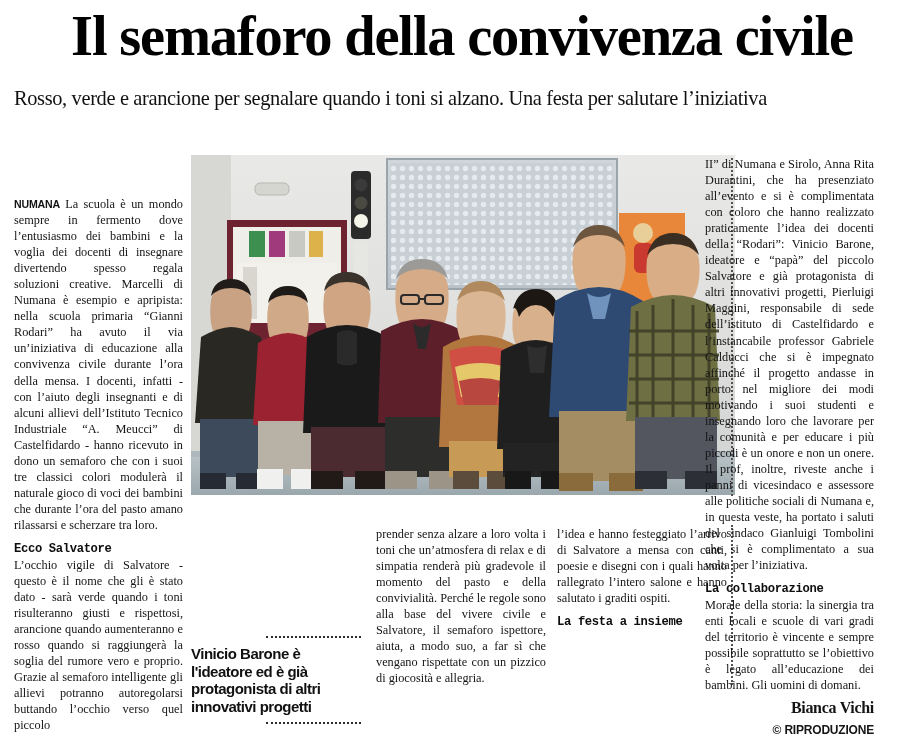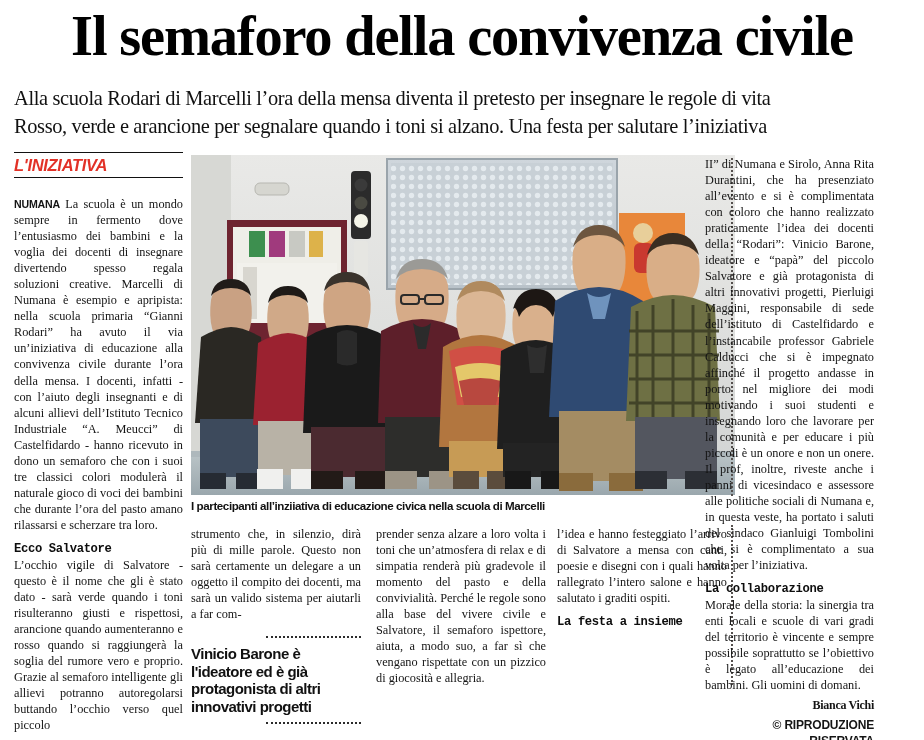--- a/index.html
+++ b/index.html
@@ -144,21 +144,21 @@
   .vdiv2{
     position:absolute;
     left:731px; top:525px;
     width:0; height:160px;
     border-left:2px dotted #55504e;
   }
 
   .byline{
     font-family:"Liberation Serif", serif;
     font-weight:700;
-    font-size:12px;
+    font-size:16px;
     text-align:right;
     margin-top:4px;
     letter-spacing:-0.3px;
   }
   .copyright{
     font-family:"Liberation Sans", sans-serif;
     font-weight:700;
     font-size:12px;
     text-align:right;
     letter-spacing:-0.2px;
@@ -167,29 +167,23 @@
   }
 </style>
 </head>
 <body>
 
 <div class="page">
 
   <div class="headline">Il semaforo della convivenza civile</div>
 
   <div class="subhead">
-    <div>Alla scuola Rodari di Marcelli l’ora della mensa diventa il pretesto per insegnare le regole di vita</div>
     <div>Rosso, verde e arancione per segnalare quando i toni si alzano. Una festa per salutare l’iniziativa</div>
   </div>
 
-  <div class="kicker-wrap">
-    <div class="rule"></div>
-    <div class="kicker">L'INIZIATIVA</div>
-    <div class="rule"></div>
-  </div>
 
   <div class="col" style="left:14px; top:196px; width:169px;">
     <p><span class="dateline">NUMANA</span> <span>La scuola è un mondo sempre in fermento dove l’entusiasmo dei bambini e la voglia dei docenti di insegnare divertendo spesso regala soluzioni creative. Marcelli di Numana è esempio e apripista: nella scuola primaria “Gianni Rodari” ha avuto il via un’iniziativa di educazione alla convivenza civile durante l’ora della mensa. I docenti, infatti - con l’aiuto degli insegnanti e di alcuni allievi dell’Istituto Tecnico Industriale “A. Meucci” di Castelfidardo - hanno ricevuto in dono un semaforo che con i suoi tre classici colori modulerà il naturale gioco di voci dei bambini che durante l’ora del pasto amano rilassarsi e scherzare tra loro.</span></p>
     <div class="subhd">Ecco Salvatore</div>
     <p style="text-indent:0">L’occhio vigile di Salvatore - questo è il nome che gli è stato dato - sarà verde quando i toni risulteranno giusti e rispettosi, arancione quando aumenteranno e rosso quando si raggiungerà la soglia del rumore vero e proprio. Grazie al semaforo intelligente gli allievi potranno autoregolarsi buttando l’occhio verso quel piccolo</p>
   </div>
 
   <div class="photo">
     <svg viewBox="0 0 544 340" preserveAspectRatio="none">
       <defs>
@@ -339,25 +333,21 @@
         </g>
         <rect x="444" y="262" width="82" height="62" fill="#53565f"></rect>
         <rect x="444" y="316" width="32" height="18" fill="#2c2f35"></rect>
         <rect x="494" y="316" width="32" height="18" fill="#2c2f35"></rect>
       </g>
 
       <rect x="0" y="0" width="544" height="340" fill="none"></rect>
     </svg>
   </div>
 
-  <div class="caption">I partecipanti all’inziiativa di educazione civica nella scuola di Marcelli</div>
-
-  <div class="col" style="left:191px; top:526px; width:170px;">
-    <p>strumento che, in silenzio, dirà più di mille parole. Questo non sarà certamente un delegare a un oggetto il compito dei docenti, ma sarà un valido sistema per aiutarli a far com-</p>
-  </div>
+
 
   <div class="pullquote">
     <div class="dotrule"></div>
     <div class="pq-text">Vinicio Barone è l'ideatore ed è già protagonista di altri innovativi progetti</div>
     <div class="dotrule"></div>
   </div>
 
   <div class="col" style="left:376px; top:526px; width:170px;">
     <p style="text-indent:0">prender senza alzare a loro volta i toni che un’atmosfera di relax e di simpatia renderà più gradevole il momento del pasto e della convivialità. Perché le regole sono alla base del vivere civile e Salvatore, il semaforo ispettore, aiuta, a modo suo, a far sì che vengano rispettate con un pizzico di giocosità e allegria.</p>
   </div>

